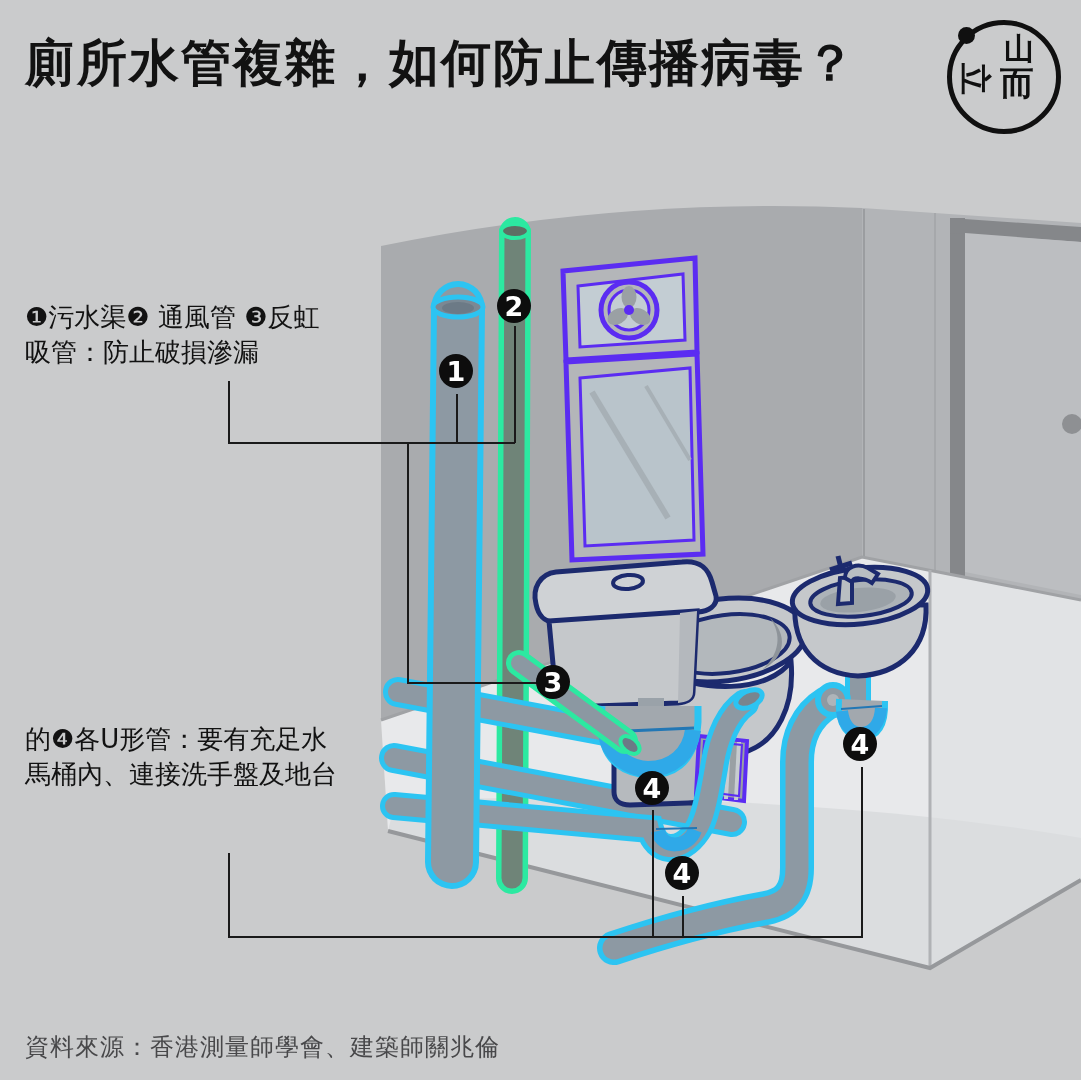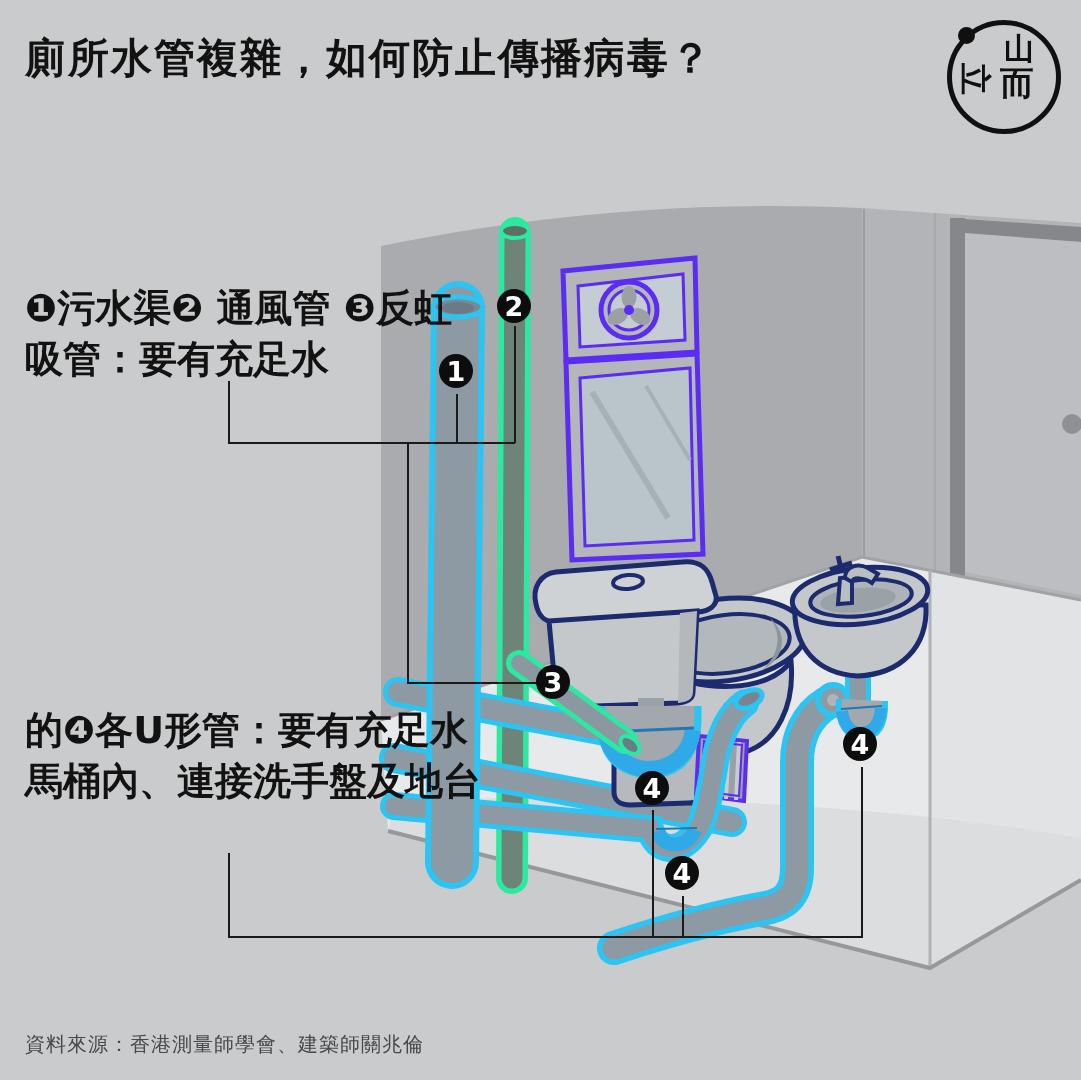--- a/index.html
+++ b/index.html
@@ -5,30 +5,30 @@
   html,body{margin:0;padding:0;}
   body{
     width:1081px;height:1080px;position:relative;overflow:hidden;
     background:#cacbcc;
     font-family:"DejaVu Sans","Liberation Sans",sans-serif;
   }
   .stage{position:absolute;left:0;top:0;width:1081px;height:1080px;}
   svg{position:absolute;left:0;top:0;}
   .title{
     position:absolute;left:25px;top:36px;width:920px;
-    font-size:41px;font-weight:900;color:#121212;letter-spacing:2px;
+    font-size:50px;font-weight:900;color:#121212;letter-spacing:2px;
     line-height:1.1;white-space:nowrap;
   }
   .note{
-    position:absolute;color:#121212;font-weight:700;font-size:38px;line-height:1.35;
+    position:absolute;color:#121212;font-weight:400;font-size:26px;line-height:1.35;margin-top:17px;
   }
   .note1{left:25px;top:283px;}
   .note2{left:25px;top:705px;}
   .source{
-    position:absolute;left:25px;top:1031px;font-size:20px;font-weight:400;color:#48484a;
+    position:absolute;left:25px;top:1031px;font-size:24px;font-weight:400;color:#48484a;
     letter-spacing:1px;white-space:nowrap;
   }
   .logo{
     position:absolute;left:947px;top:20px;width:104px;height:104px;
     border:5px solid #101010;border-radius:50%;box-sizing:content-box;
   }
   .logo span{position:absolute;color:#101010;font-weight:700;}
   .logo .dot{width:17px;height:17px;background:#101010;border-radius:50%;left:6px;top:2px;}
   .logo .g-top{left:52px;top:4px;font-size:30px;}
   .logo .g-mid{left:48px;top:36px;font-size:34px;}
@@ -213,21 +213,21 @@
 
   <div class="logo">
     <span class="dot"></span>
     <span class="g-top">山</span>
     <span class="g-mid">而</span>
     <span class="g-side">立</span>
   </div>
 
   <div class="note note1">
     <div>❶污水渠❷ 通風管 ❸反虹</div>
-    <div>吸管：要有充足水</div>
+    <div>吸管：防止破損滲漏</div>
   </div>
 
   <div class="note note2">
     <div>的❹各U形管：要有充足水</div>
     <div>馬桶內、連接洗手盤及地台</div>
   </div>
 
   <div class="source">資料來源：香港測量師學會、建築師關兆倫</div>
 </div>
 

